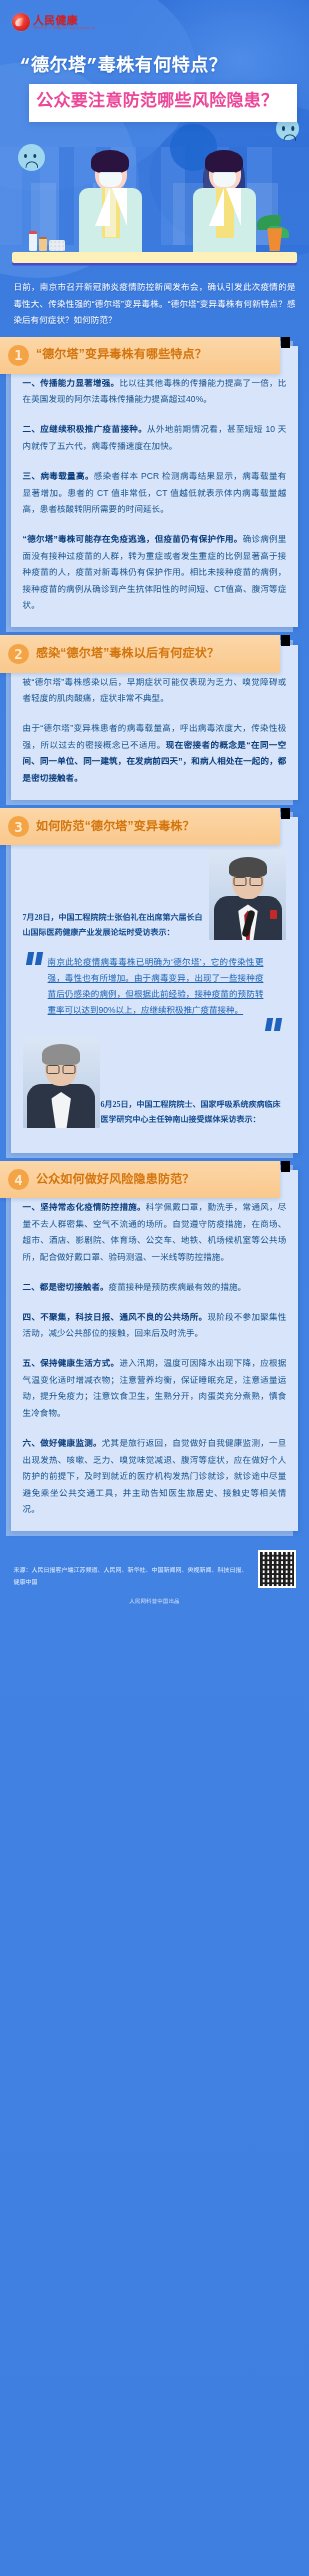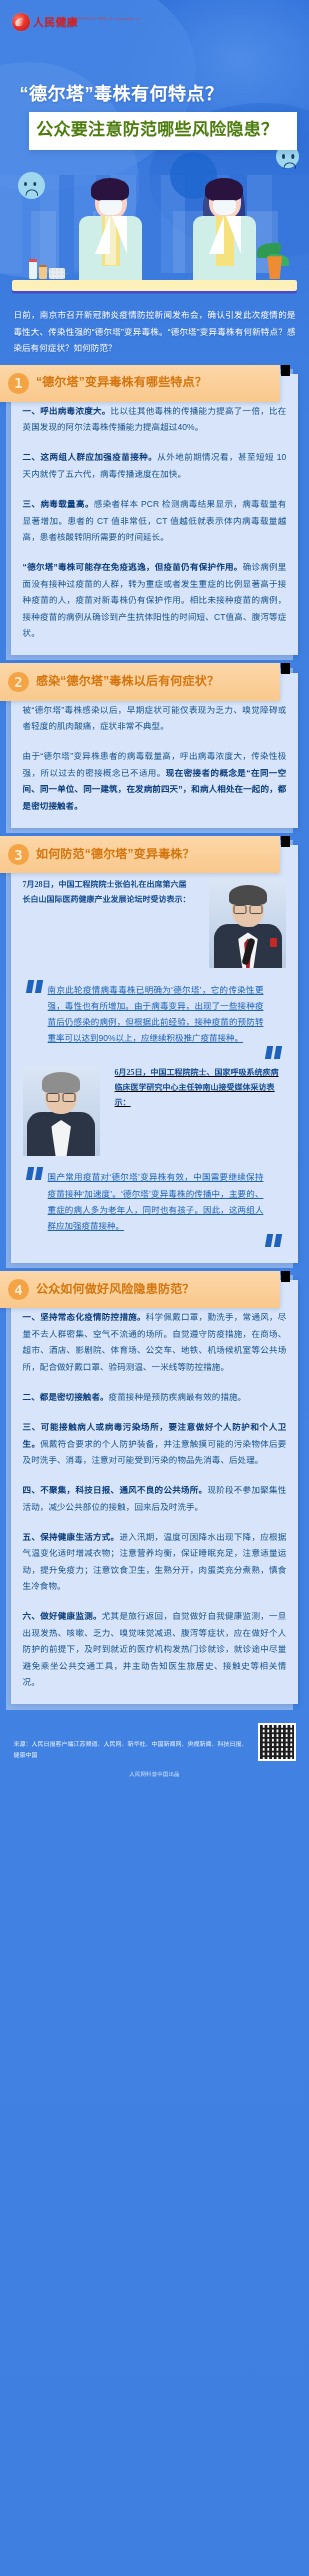--- a/index.html
+++ b/index.html
@@ -26,36 +26,36 @@
   .blob-c{right:-62px;top:103px;width:222px;height:155px;background:#2f6ed6;opacity:.6;border-radius:52% 48% 45% 55%/48% 52% 48% 52%;}
 
   
   .logo{position:absolute;left:12.4px;top:13.4px;display:flex;align-items:center;gap:3.1px;z-index:6;}
   .logo-mark{width:17.5px;height:17.5px;border-radius:50%;
     background:radial-gradient(circle at 34% 34%,#ff7a5c 0%,#e8342c 46%,#b81414 100%);
     position:relative;box-shadow:0 0 0 0.5px rgba(255,255,255,.18);}
   .logo-mark:after{content:"";position:absolute;left:3.1px;top:4.6px;width:11.3px;height:7.7px;
     background:linear-gradient(110deg,#fff 0%,#ffd9cf 38%,rgba(255,255,255,0) 72%);
     border-radius:60% 40% 55% 45%/60% 50% 50% 40%;transform:rotate(-12deg);opacity:.85;}
-  .logo-text{display:flex;flex-direction:row;line-height:1;}
+  .logo-text{display:flex;flex-direction:column;line-height:1;}
   .logo-cn{font-size:10.8px;font-weight:bold;color:#d81e1e;letter-spacing:0.5px;
     text-shadow:0 0.5px 0 rgba(0,0,0,.12);}
   .logo-en{font-size:2.8px;color:#d24040;letter-spacing:0.6px;margin-top:1.5px;}
 
   
-  .hero{position:relative;z-index:5;padding-top:84px;}
+  .hero{position:relative;z-index:5;padding-top:56px;font-family:Liberation Mono, monospace;}
   .title-1{
     margin:0 0 0 19.6px;font-size:18px;font-weight:bold;color:#ffffff;
     letter-spacing:0.5px;line-height:1.22;text-shadow:0 1px 2.6px rgba(14,52,120,.30);
   }
   .title-panel{
     margin:6.2px 12.4px 0 29px;background:#ffffff;padding:7.2px 8.2px 9.3px 7.2px;
     box-shadow:0 1.5px 7.2px rgba(20,55,125,.20);
   }
-  .title-2{margin:0;font-size:17px;font-weight:bold;color:#4d7c0f;line-height:1.28;letter-spacing:0.3px;}
+  .title-2{margin:0;font-size:17px;font-weight:bold;color:#ec4899;line-height:1.28;letter-spacing:0.3px;}
 
   
   .illus{position:relative;height:155px;margin-top:-3.1px;z-index:4;overflow:hidden;}
   .skyline{position:absolute;left:0;right:0;bottom:29px;height:98px;
     background:
       linear-gradient(90deg,
         #5b92e8 0 7%, #4a85e4 7% 13%, #5b92e8 13% 19%,
         #2f6ed6 19% 24%, #4a85e4 24% 31%, #2f6ed6 31% 36%,
         #5b92e8 36% 44%, #3c79dd 44% 52%, #5b92e8 52% 60%,
         #2f6ed6 60% 66%, #4a85e4 66% 74%, #2f6ed6 74% 80%,
@@ -125,22 +125,22 @@
   .corner{position:absolute;right:-9.3px;top:0;width:0;height:0;
     border-style:solid;border-width:0 0 10.3px 9.3px;border-color:transparent transparent #e0a263 transparent;}
 
   .body-text{color:#16538f;font-size:8.5px;line-height:1.95;text-align:justify;letter-spacing:0.1px;}
   .body-text p{margin:0 0 13.4px 0;}
   .body-text p:last-child{margin-bottom:0;}
   .body-text b{color:#0d3f7e;font-weight:bold;}
 
   
   .expert{margin-top:4.1px;}
-  .expert-row{display:flex;gap:15px;align-items:flex-start;margin-bottom:11.3px;}
-  .expert-row.rev{flex-direction:row-reverse;text-decoration:underline;}
+  .expert-row{display:flex;gap:1px;align-items:flex-end;margin-bottom:11.3px;}
+  .expert-row.rev{flex-direction:row-reverse;}
   .portrait{flex:0 0 auto;width:77px;height:90px;border-radius:1.5px;overflow:hidden;position:relative;
     background:linear-gradient(180deg,#e7eef8 0%,#cfdcee 100%);}
   .p-bg{position:absolute;inset:0;background:linear-gradient(180deg,#dbe6f5,#b9cbe4);}
   .p-head{position:absolute;left:50%;transform:translateX(-50%);top:10.3px;width:32px;height:38px;
     border-radius:48% 48% 44% 44%;background:#e8c6ab;}
   .p-hair{position:absolute;left:50%;transform:translateX(-50%);top:6.2px;width:38px;height:20.6px;
     border-radius:50% 50% 22% 22%;background:#4a4a4a;}
   .p-hair.gray{background:#8e8e8e;}
   .p-glass{position:absolute;left:50%;transform:translateX(-50%);top:27px;width:29px;height:6.7px;}
   .p-glass:before,.p-glass:after{content:"";position:absolute;top:0;width:10.8px;height:6.7px;
@@ -245,22 +245,22 @@
   <div class="intro">日前，南京市召开新冠肺炎疫情防控新闻发布会，确认引发此次疫情的是毒性大、传染性强的“德尔塔”变异毒株。“德尔塔”变异毒株有何新特点？感染后有何症状？如何防范？</div>
 
   <div class="section">
     <div class="card">
       <div class="sec-head">
         <div class="sec-num">1</div>
         <div class="sec-title">“德尔塔”变异毒株有哪些特点？</div>
         <div class="corner"></div>
       </div>
       <div class="body-text">
-        <p><b>一、呼出病毒浓度大。</b><span>比以往其他毒株的传播能力提高了一倍，比在英国发现的阿尔法毒株传播能力提高超过40%。</span></p>
-        <p><b>二、这两组人群应加强疫苗接种。</b><span>从外地前期情况看，甚至短短 10 天内就传了五六代，病毒传播速度在加快。</span></p>
+        <p><b>一、传播能力显著增强。</b><span>比以往其他毒株的传播能力提高了一倍，比在英国发现的阿尔法毒株传播能力提高超过40%。</span></p>
+        <p><b>二、应继续积极推广疫苗接种。</b><span>从外地前期情况看，甚至短短 10 天内就传了五六代，病毒传播速度在加快。</span></p>
         <p><b>三、病毒载量高。</b><span>感染者样本 PCR 检测病毒结果显示，病毒载量有显著增加。患者的 CT 值非常低，CT 值越低就表示体内病毒载量越高，患者核酸转阴所需要的时间延长。</span></p>
         <p><b>“德尔塔”毒株可能存在免疫逃逸，但疫苗仍有保护作用。</b><span>确诊病例里面没有接种过疫苗的人群，转为重症或者发生重症的比例显著高于接种疫苗的人，疫苗对新毒株仍有保护作用。相比未接种疫苗的病例，接种疫苗的病例从确诊到产生抗体阳性的时间短、CT值高、腹泻等症状。</span></p>
       </div>
     </div>
   </div>
 
   <div class="section">
     <div class="card">
       <div class="sec-head">
         <div class="sec-num">2</div>
@@ -309,40 +309,34 @@
           <div class="expert-intro">6月25日，中国工程院院士、国家呼吸系统疾病临床医学研究中心主任钟南山接受媒体采访表示：</div>
           <div class="portrait">
             <div class="p-bg"></div>
             <div class="p-body"></div>
             <div class="p-shirt"></div>
             <div class="p-head"></div>
             <div class="p-hair gray"></div>
             <div class="p-glass"></div>
           </div>
         </div>
-        <div class="quote">
-          <span class="qmark open"><span></span><span></span></span>
-          <span>国产常用疫苗对‘德尔塔’变异株有效，中国需要继续保持疫苗接种‘加速度’。‘德尔塔’变异毒株的传播中，主要的、重症的病人多为老年人，同时也有孩子。因此，这两组人群应加强疫苗接种。</span>
-          <span class="qmark close"><span></span><span></span></span>
-        </div>
       </div>
     </div>
   </div>
 
   <div class="section">
     <div class="card">
       <div class="sec-head">
         <div class="sec-num">4</div>
         <div class="sec-title">公众如何做好风险隐患防范？</div>
         <div class="corner"></div>
       </div>
       <div class="body-text">
         <p><b>一、坚持常态化疫情防控措施。</b><span>科学佩戴口罩，勤洗手，常通风，尽量不去人群密集、空气不流通的场所。自觉遵守防疫措施，在商场、超市、酒店、影剧院、体育场、公交车、地铁、机场候机室等公共场所，配合做好戴口罩、验码测温、一米线等防控措施。</span></p>
         <p><b>二、都是密切接触者。</b><span>疫苗接种是预防疾病最有效的措施。</span></p>
-        <p><b>三、可能接触病人或病毒污染场所，要注意做好个人防护和个人卫生。</b><span>佩戴符合要求的个人防护装备，并注意触摸可能的污染物体后要及时洗手、消毒，注意对可能受到污染的物品先消毒、后处理。</span></p>
         <p><b>四、不聚集，科技日报、通风不良的公共场所。</b><span>现阶段不参加聚集性活动，减少公共部位的接触，回来后及时洗手。</span></p>
         <p><b>五、保持健康生活方式。</b><span>进入汛期，温度可因降水出现下降，应根据气温变化适时增减衣物；注意营养均衡，保证睡眠充足，注意适量运动，提升免疫力；注意饮食卫生，生熟分开，肉蛋类充分煮熟，慎食生冷食物。</span></p>
         <p><b>六、做好健康监测。</b><span>尤其是旅行返回，自觉做好自我健康监测，一旦出现发热、咳嗽、乏力、嗅觉味觉减退、腹泻等症状，应在做好个人防护的前提下，及时到就近的医疗机构发热门诊就诊，就诊途中尽量避免乘坐公共交通工具，并主动告知医生旅居史、接触史等相关情况。</span></p>
       </div>
     </div>
   </div>
 
   <div class="footer">
     <div class="footer-row">
       <div class="footer-txt">来源：人民日报客户端江苏频道、人民网、新华社、中国新闻网、央视新闻、科技日报、健康中国</div>

